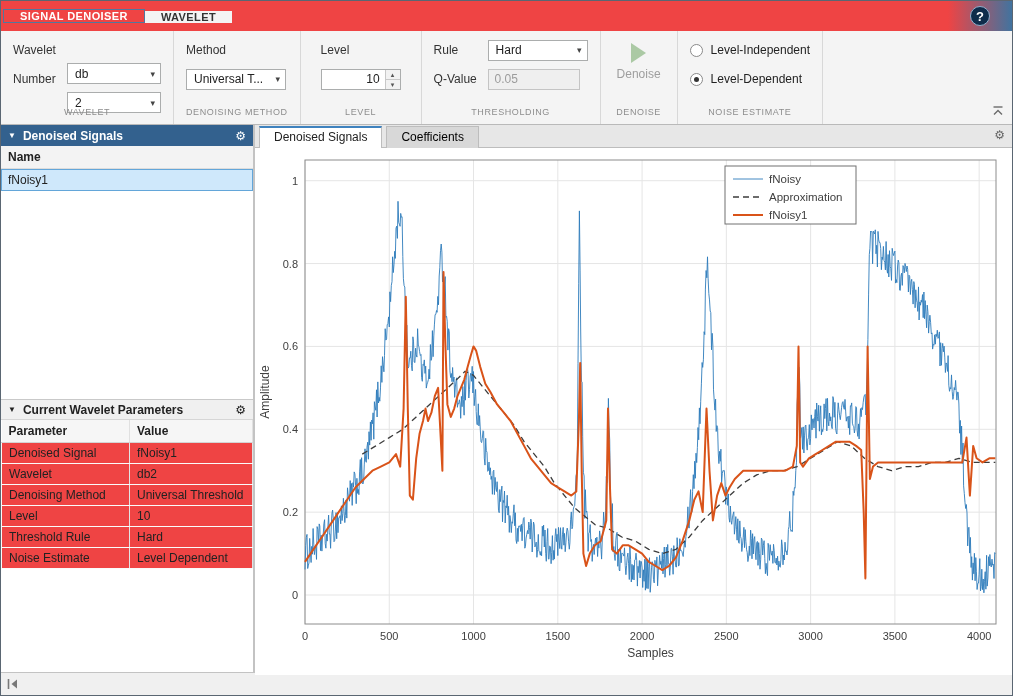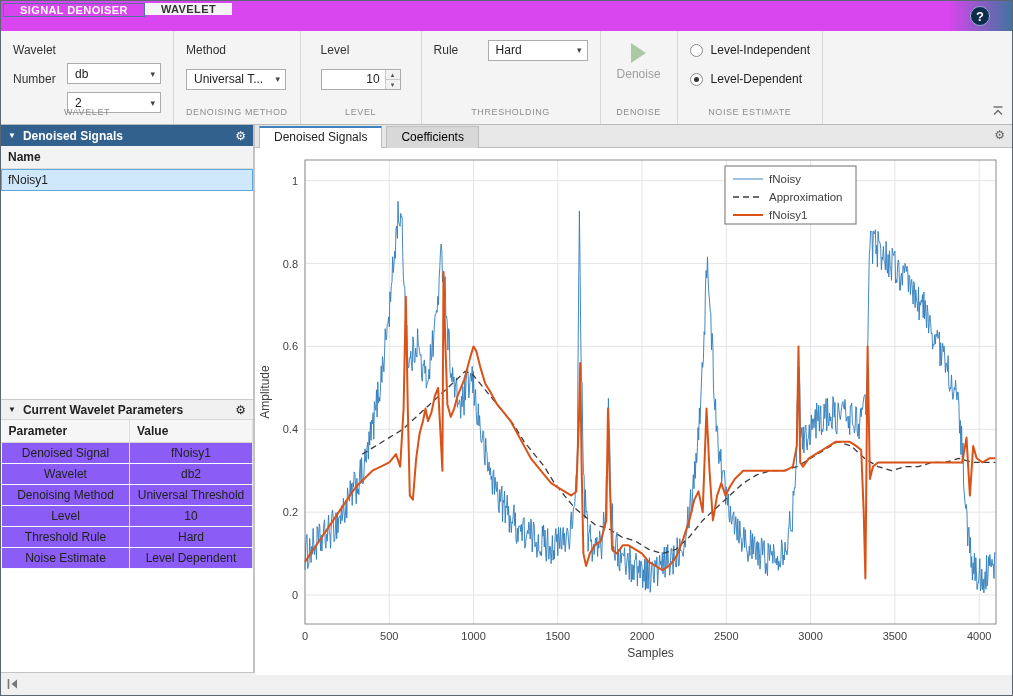--- a/index.html
+++ b/index.html
@@ -1,20 +1,20 @@
 <!DOCTYPE html>
 <html><head>
 <meta charset="utf-8">
 <style>
   * { margin:0; padding:0; box-sizing:border-box; }
   body { width:1013px; height:696px; font-family:"Liberation Sans", sans-serif; font-size:12px; color:#222; background:#fff; overflow:hidden; }
   .app { width:1013px; height:696px; border:1px solid #5a6672; display:flex; flex-direction:column; background:#f4f4f4; }
 
   
-  .titlebar { height:30px; background:#d946ef; display:flex; align-items:flex-start; position:relative; flex:none; }
+  .titlebar { height:30px; background:#ef4444; display:flex; align-items:center; position:relative; flex:none; }
   .apptab { padding:0 16px; display:flex; align-items:center; font-size:11px; font-weight:bold; letter-spacing:.4px; cursor:default; }
   .apptab.inactive { color:#fff; border:1px solid #52779e; margin:2px 0 2px 2px; }
   .apptab.active { background:#f4f4f4; color:#333; margin-top:2px; }
   .help-band { position:absolute; right:0; top:0; height:30px; width:64px; background:linear-gradient(90deg, rgba(70,115,160,0), #41739f); display:flex; align-items:center; justify-content:center; }
   .help-btn { width:20px; height:20px; border-radius:50%; background:#0e2c4b; color:#fff; font-weight:bold; font-size:13px; text-align:center; line-height:19px; border:1px solid #8fb0cd; cursor:pointer; }
 
   
   .ribbon { height:94px; background:#f4f4f4; border-bottom:1px solid #b9b9b9; display:flex; position:relative; flex:none; }
   .rsection { padding:8px 12px 2px; border-right:1px solid #d8d8d8; display:flex; flex-direction:column; }
   .rrows { display:flex; flex-direction:column; gap:7px; }
@@ -49,21 +49,21 @@
   .panel-header.light { background:#f0f0f0; color:#222; border-top:1px solid #c9c9c9; border-bottom:1px solid #d6d6d6; }
   .tri { font-size:8px; }
   .ph-gear { margin-left:auto; font-size:12px; font-weight:normal; cursor:pointer; }
   .name-header { background:#f3f3f3; border-bottom:1px solid #dcdcdc; font-weight:bold; padding:4px 7px; flex:none; }
   .signal-row { padding:3px 6px; flex:none; cursor:pointer; }
   .signal-row.selected { background:#cfe8fb; border:1px solid #63a6d9; }
   .fill { flex:1; background:#fff; }
   .params-area { flex:1; display:flex; flex-direction:column; min-height:0; }
   .params-table { border-collapse:collapse; width:100%; table-layout:fixed; }
   .params-table th { font-weight:bold; background:#f6f6f6; border-bottom:1px solid #d4d4d4; border-right:1px solid #e0e0e0; text-align:left; padding:4px 7px; }
-  .params-table td { background:#8b5cf6; border:1px solid #fbfbfb; border-right:1px solid #e2e2e2; text-align:center; padding:3px 7px; }
+  .params-table td { background:#ef4444; border:1px solid #fbfbfb; border-right:1px solid #e2e2e2; text-align:left; padding:3px 7px; }
   .params-table th:first-child, .params-table td:first-child { width:128px; }
 
   .main-panel { flex:1; display:flex; flex-direction:column; background:#fff; min-width:0; }
   .doc-tabbar { height:23px; flex:none; background:#e7e7e7; border-bottom:1px solid #bdbdbd; display:flex; align-items:flex-end; position:relative; }
   .doc-tab { padding:3px 14px 4px; border:1px solid #bdbdbd; border-bottom:none; margin-left:4px; background:#d8d8d8; color:#000000; margin-bottom:-1px; cursor:pointer; }
   .doc-tab.active { background:#fff; color:#222; border-top:2px solid #3f82be; padding-top:2px; }
   .tab-gear { position:absolute; right:7px; top:3px; color:#666; font-size:12px; cursor:pointer; }
   .plot-area { flex:1; background:#fff; position:relative; }
   svg text { font-family:"Liberation Sans", sans-serif; }
 
@@ -139,20 +139,26 @@
       <div class="rfooter">LEVEL</div>
     </div>
 
     <div class="rsection">
       <div class="rrows">
         <div class="rrow">
           <span class="rlabel w46">Rule</span>
           <div class="dropdown dd-w100">
             <span>Hard</span>
             <span class="dd-caret">▾</span>
+          </div>
+        </div>
+        <div class="rrow">
+          <span class="rlabel w46">Q-Value</span>
+          <div class="txt-input disabled">
+            <span>0.05</span>
           </div>
         </div>
       </div>
       <div class="rfooter">THRESHOLDING</div>
     </div>
 
     <div class="rsection">
       <div class="denoise-btn">
         <span class="play-tri"></span>
         <span class="denoise-label">Denoise</span>

